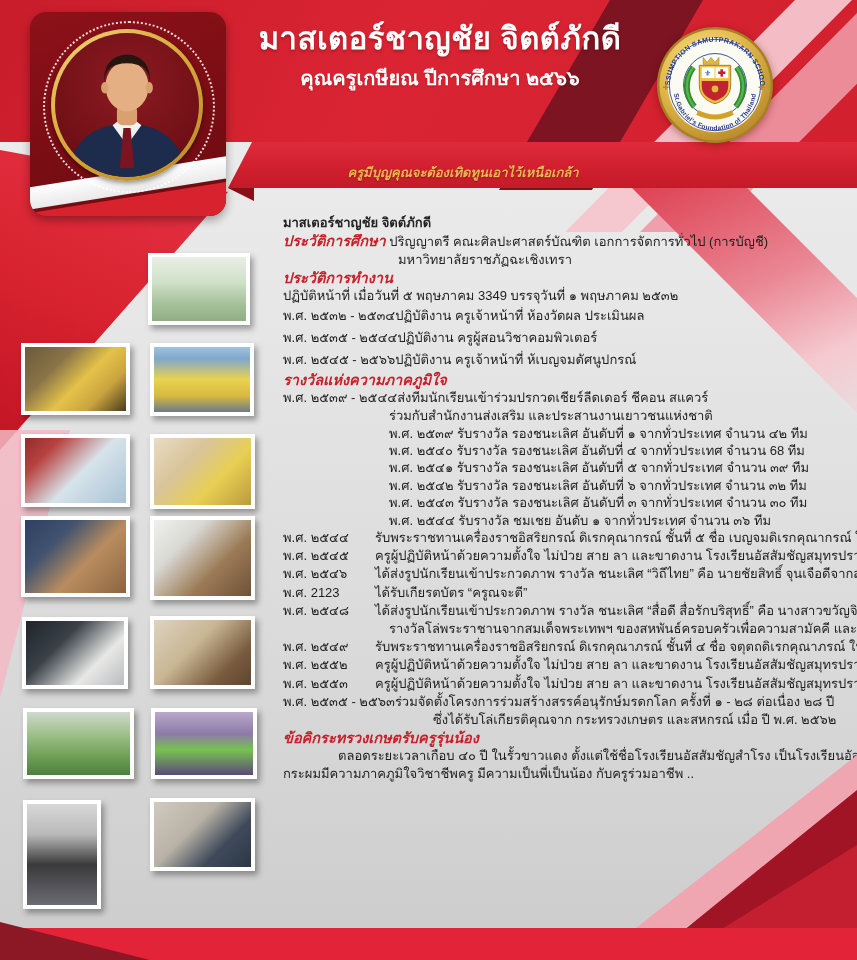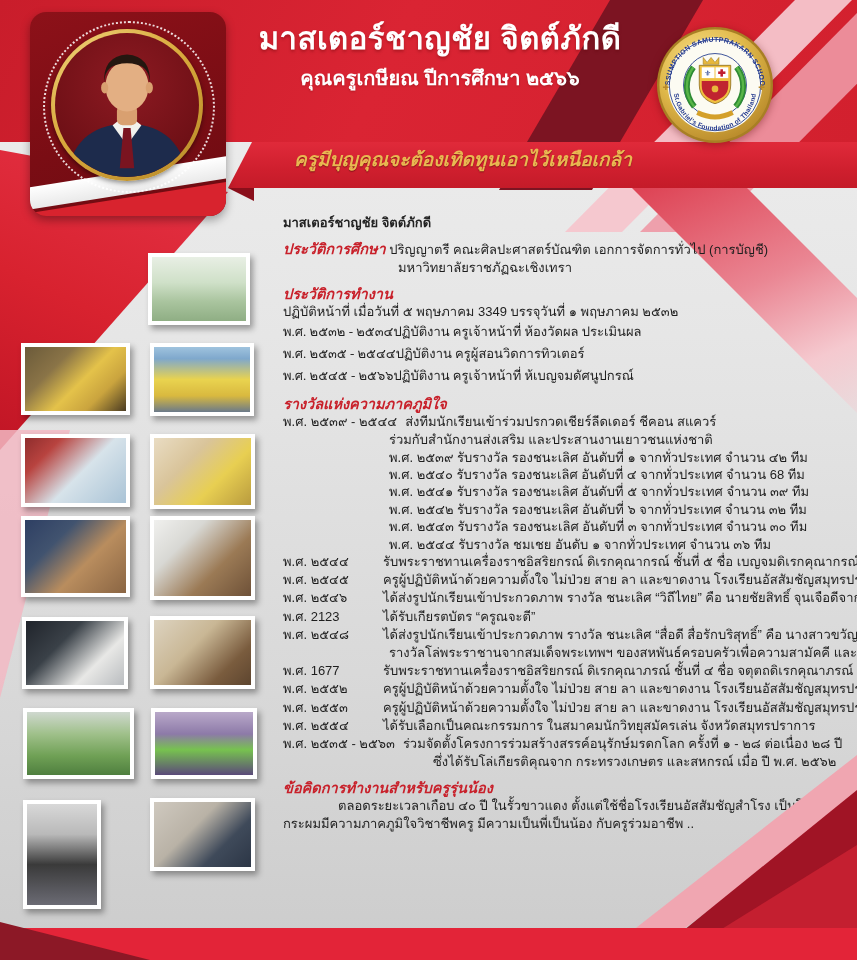--- a/index.html
+++ b/index.html
@@ -26,22 +26,22 @@
        clip-path:polygon(0 0,100% 0,0 100%);background:#f2b9c3;opacity:.85;}
   .ribbon{position:absolute;left:228px;top:142px;width:629px;height:46px;
        background:linear-gradient(180deg,#e02a3a 0%,#cf1f2e 60%,#c41b29 100%);
        clip-path:polygon(24px 0,100% 0,100% 100%,0 100%);}
   .ribbon-fold{position:absolute;left:228px;top:188px;width:26px;height:13px;
        clip-path:polygon(0 0,100% 0,100% 100%);background:#8a0f1b;}
   .hdr-title{position:absolute;left:230px;top:13px;width:420px;text-align:center;
        color:#fff;font-size:31px;font-weight:bold;letter-spacing:.5px;text-shadow:0 2px 3px rgba(90,0,0,.35);}
   .hdr-sub{position:absolute;left:230px;top:62px;width:420px;text-align:center;
        color:#fff;font-size:20px;font-weight:bold;text-shadow:0 1px 2px rgba(90,0,0,.3);}
-  .motto{position:absolute;left:238px;top:144px;width:450px;text-align:center;
-       color:#e9b851;font-size:19px;font-weight:bold;font-style:italic;text-shadow:0 1px 1px rgba(60,0,0,.5);}
+  .motto{position:absolute;left:238px;top:162px;width:450px;text-align:center;
+       color:#e9b851;font-size:13px;font-weight:bold;font-style:italic;text-shadow:0 1px 1px rgba(60,0,0,.5);}
   
   .card{position:absolute;left:30px;top:12px;width:196px;height:204px;border-radius:16px;overflow:hidden;
        background:linear-gradient(160deg,#8d1119 0%,#7a0d14 55%,#6d0b11 100%);
        box-shadow:0 4px 10px rgba(0,0,0,.35);}
   .card-stripe-w{position:absolute;left:-20px;top:158px;width:260px;height:22px;background:linear-gradient(180deg,#ffffff,#e9e9e9);transform:rotate(-9deg);}
   .card-stripe-r{position:absolute;left:-20px;top:184px;width:260px;height:60px;background:#d8232e;transform:rotate(-9deg);}
   .dot-ring{position:absolute;left:13px;top:9px;width:168px;height:168px;border-radius:50%;
        border:2px dotted rgba(255,255,255,.85);}
   .port-ring{position:absolute;left:21px;top:17px;width:152px;height:152px;border-radius:50%;
        background:radial-gradient(circle at 35% 30%,#f6dd8a,#d8a93c 55%,#a97c1f 100%);
@@ -76,26 +76,26 @@
   .p8 .im{background:linear-gradient(135deg,#20242b 0%,#3a4148 35%,#e8e8e6 70%,#b9bcbf 100%);}
   .p9 .im{background:linear-gradient(135deg,#ddd3c0 0%,#c9b795 40%,#7a5c3e 75%,#5d452f 100%);}
   .p10 .im{background:linear-gradient(180deg,#cfd8cf 0%,#9fc08a 35%,#6fa055 70%,#4f7f3f 100%);}
   .p11 .im{background:linear-gradient(180deg,#b9a9c9 0%,#8d7aa8 35%,#77c24f 60%,#5b4a7a 100%);}
   .p12 .im{background:linear-gradient(180deg,#d8d8d8 0%,#b9b9b9 30%,#3a3a3a 60%,#6b6b74 100%);}
   .p13 .im{background:linear-gradient(135deg,#cfc9bf 0%,#b9b2a6 40%,#3f4a5a 70%,#2c3646 100%);}
   
   .content{position:absolute;left:283px;top:214px;width:567px;color:#1e1e1e;font-size:13px;line-height:18px;}
   .content .nw{white-space:nowrap;}
   .h-red{color:#c8202a;font-weight:bold;font-style:italic;font-size:14.5px;}
-  .sec-h{margin-top:8px;}
+  .sec-h{margin-top:0;}
   .name-line{font-weight:bold;color:#222;}
   .edu-line2{padding-left:115px;}
-  .wrow{display:flex;line-height:22px;font-family:Liberation Serif, serif;}
+  .wrow{display:flex;line-height:22px;}
   .wrow .per{flex:0 0 105px;}
-  .arow{display:flex;line-height:18.2px;gap:8px;}
+  .arow{display:flex;line-height:18.2px;}
   .arow .per{flex:0 0 92px;}
   .arow.widep .per{flex:0 0 106px;}
   .cheer-sub{padding-left:106px;line-height:17.4px;}
   .cont-line{padding-left:106px;line-height:18.2px;}
   .cont-line.deep{padding-left:150px;}
   .advice1{text-indent:55px;}
   
   .tri-pink-r{position:absolute;left:595px;top:755px;width:262px;height:205px;
        clip-path:polygon(100% 0,100% 22%,18% 100%,0 100%);background:#f0a6b1;}
   .tri-dark-r{position:absolute;left:647px;top:790px;width:210px;height:170px;
@@ -238,21 +238,21 @@
     <div class="edu-line2 nw">มหาวิทยาลัยราชภัฏฉะเชิงเทรา</div>
 
     <div class="h-red sec-h nw">ประวัติการทำงาน</div>
     <div class="nw">ปฏิบัติหน้าที่ เมื่อวันที่ ๕ พฤษภาคม 3349  บรรจุวันที่ ๑ พฤษภาคม ๒๕๓๒</div>
     <div class="wrow nw">
       <span class="per">พ.ศ. ๒๕๓๒ - ๒๕๓๔</span>
       <span>ปฏิบัติงาน ครูเจ้าหน้าที่ ห้องวัดผล ประเมินผล</span>
     </div>
     <div class="wrow nw">
       <span class="per">พ.ศ. ๒๕๓๕ - ๒๕๔๔</span>
-      <span>ปฏิบัติงาน ครูผู้สอนวิดการทิวเตอร์</span>
+      <span>ปฏิบัติงาน ครูผู้สอนวิชาคอมพิวเตอร์</span>
     </div>
     <div class="wrow nw">
       <span class="per">พ.ศ. ๒๕๔๕ - ๒๕๖๖</span>
       <span>ปฏิบัติงาน ครูเจ้าหน้าที่ ห้เบญจมดัศนูปกรณ์</span>
     </div>
 
     <div class="h-red sec-h nw">รางวัลแห่งความภาคภูมิใจ</div>
     <div class="arow widep nw">
       <span class="per">พ.ศ. ๒๕๓๙ - ๒๕๔๔</span>
       <span>ส่งทีมนักเรียนเข้าร่วมปรกวดเชียร์ลีดเดอร์ ชีคอน สแควร์</span>
@@ -280,42 +280,38 @@
     <div class="arow nw">
       <span class="per">พ.ศ. 2123</span>
       <span>ได้รับเกียรตบัตร “ครูณจะตี”</span>
     </div>
     <div class="arow nw">
       <span class="per">พ.ศ. ๒๕๔๘</span>
       <span>ได้ส่งรูปนักเรียนเข้าประกวดภาพ รางวัล ชนะเลิศ “สื่อดี สื่อรักบริสุทธิ์” คือ นางสาวขวัญจิตร์ ชยาภัม</span>
     </div>
     <div class="cont-line nw">รางวัลโล่พระราชานจากสมเด็จพระเทพฯ ของสหพันธ์ครอบครัวเพื่อความสามัคคี และสันติภาพ-แห่งประเทศไทย</div>
     <div class="arow nw">
-      <span class="per">พ.ศ. 1677</span>
+      <span class="per">พ.ศ. ๒๕๔๙</span>
       <span>รับพระราชทานเครื่องราชอิสริยกรณ์ ดิเรกคุณาภรณ์ ชั้นที่ ๔ ชื่อ จตุตถดิเรกคุณาภรณ์ ในรัชการที่ ๙</span>
     </div>
     <div class="arow nw">
       <span class="per">พ.ศ. ๒๕๕๒</span>
       <span>ครูผู้ปฏิบัติหน้าด้วยความตั้งใจ ไม่ป่วย สาย ลา และขาดงาน โรงเรียนอัสสัมชัญสมุทรปราการ</span>
     </div>
     <div class="arow nw">
       <span class="per">พ.ศ. ๒๕๕๓</span>
       <span>ครูผู้ปฏิบัติหน้าด้วยความตั้งใจ ไม่ป่วย สาย ลา และขาดงาน โรงเรียนอัสสัมชัญสมุทรปราการ</span>
-    </div>
-    <div class="arow nw">
-      <span class="per">พ.ศ. ๒๕๕๔</span>
-      <span>ได้รับเลือกเป็นคณะกรรมการ ในสมาคมนักวิทยุสมัครเล่น จังหวัดสมุทรปราการ</span>
     </div>
     <div class="arow widep nw">
       <span class="per">พ.ศ. ๒๕๓๕ - ๒๕๖๓</span>
       <span>ร่วมจัดตั้งโครงการร่วมสร้างสรรค์อนุรักษ์มรดกโลก ครั้งที่ ๑ - ๒๘  ต่อเนื่อง ๒๘ ปี</span>
     </div>
     <div class="cont-line deep nw">ซึ่งได้รับโล่เกียรติคุณจาก กระทรวงเกษตร และสหกรณ์ เมื่อ ปี พ.ศ. ๒๕๖๒</div>
 
-    <div class="h-red sec-h nw">ข้อคิดการทำงานสำหรับครูรุ่นน้อง</div>
+    <div class="h-red sec-h nw">ข้อคิกระทรวงเกษตรับครูรุ่นน้อง</div>
     <div class="advice1 nw">ตลอดระยะเวลาเกือบ ๔๐ ปี ในรั้วขาวแดง ตั้งแต่ใช้ชื่อโรงเรียนอัสสัมชัญสำโรง เป็นโรงเรียนอัสสัมชัญสมุทรปราการ</div>
     <div class="nw">กระผมมีความภาคภูมิใจวิชาชีพครู มีความเป็นพี่เป็นน้อง กับครูร่วมอาชีพ ..</div>
   </div>
 
   <div class="tri-pink-r"></div>
   <div class="tri-dark-r"></div>
   <div class="tri-mid-r"></div>
   <div class="footer-band"></div>
   <div class="corner-dark-l"></div>
 

